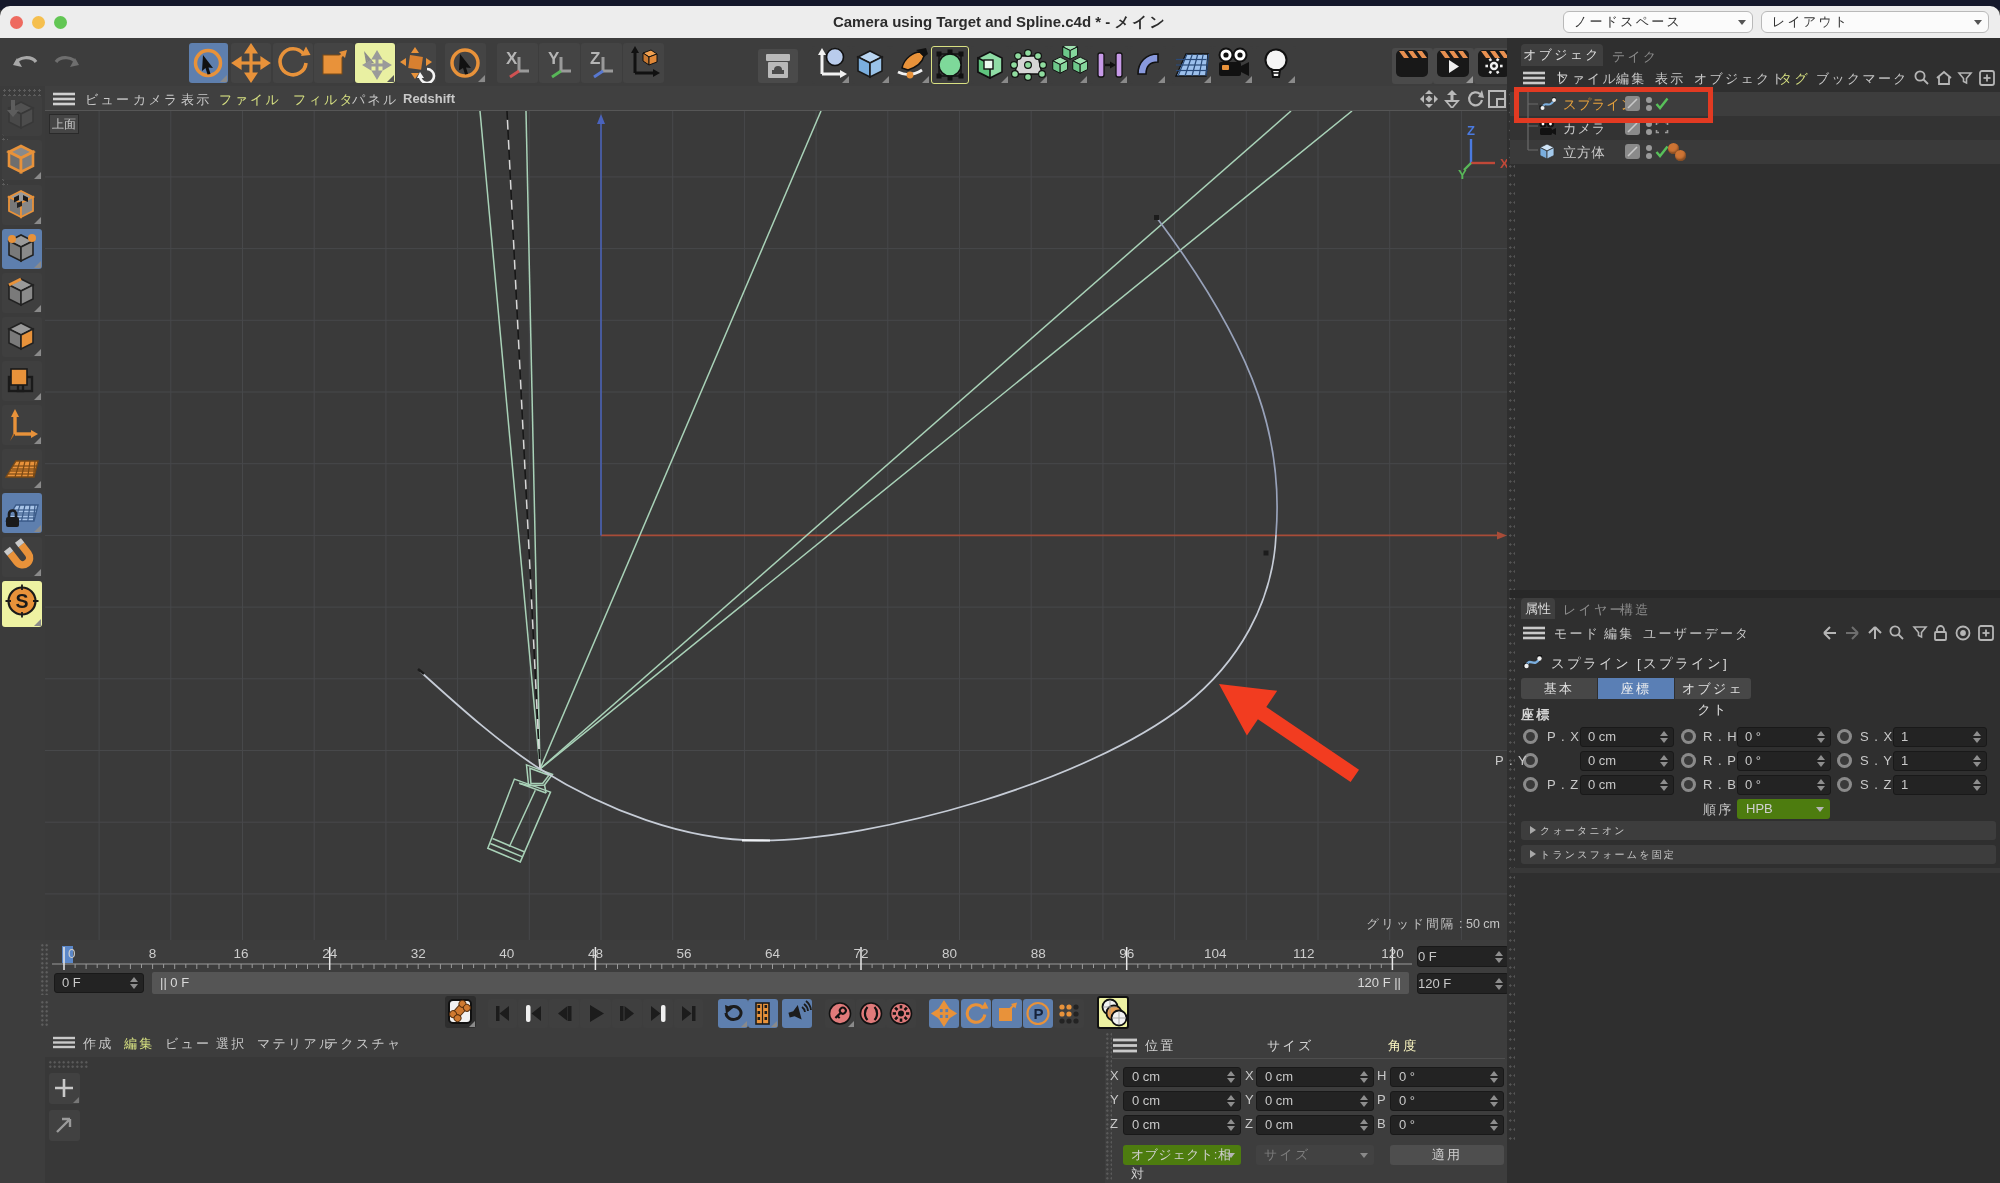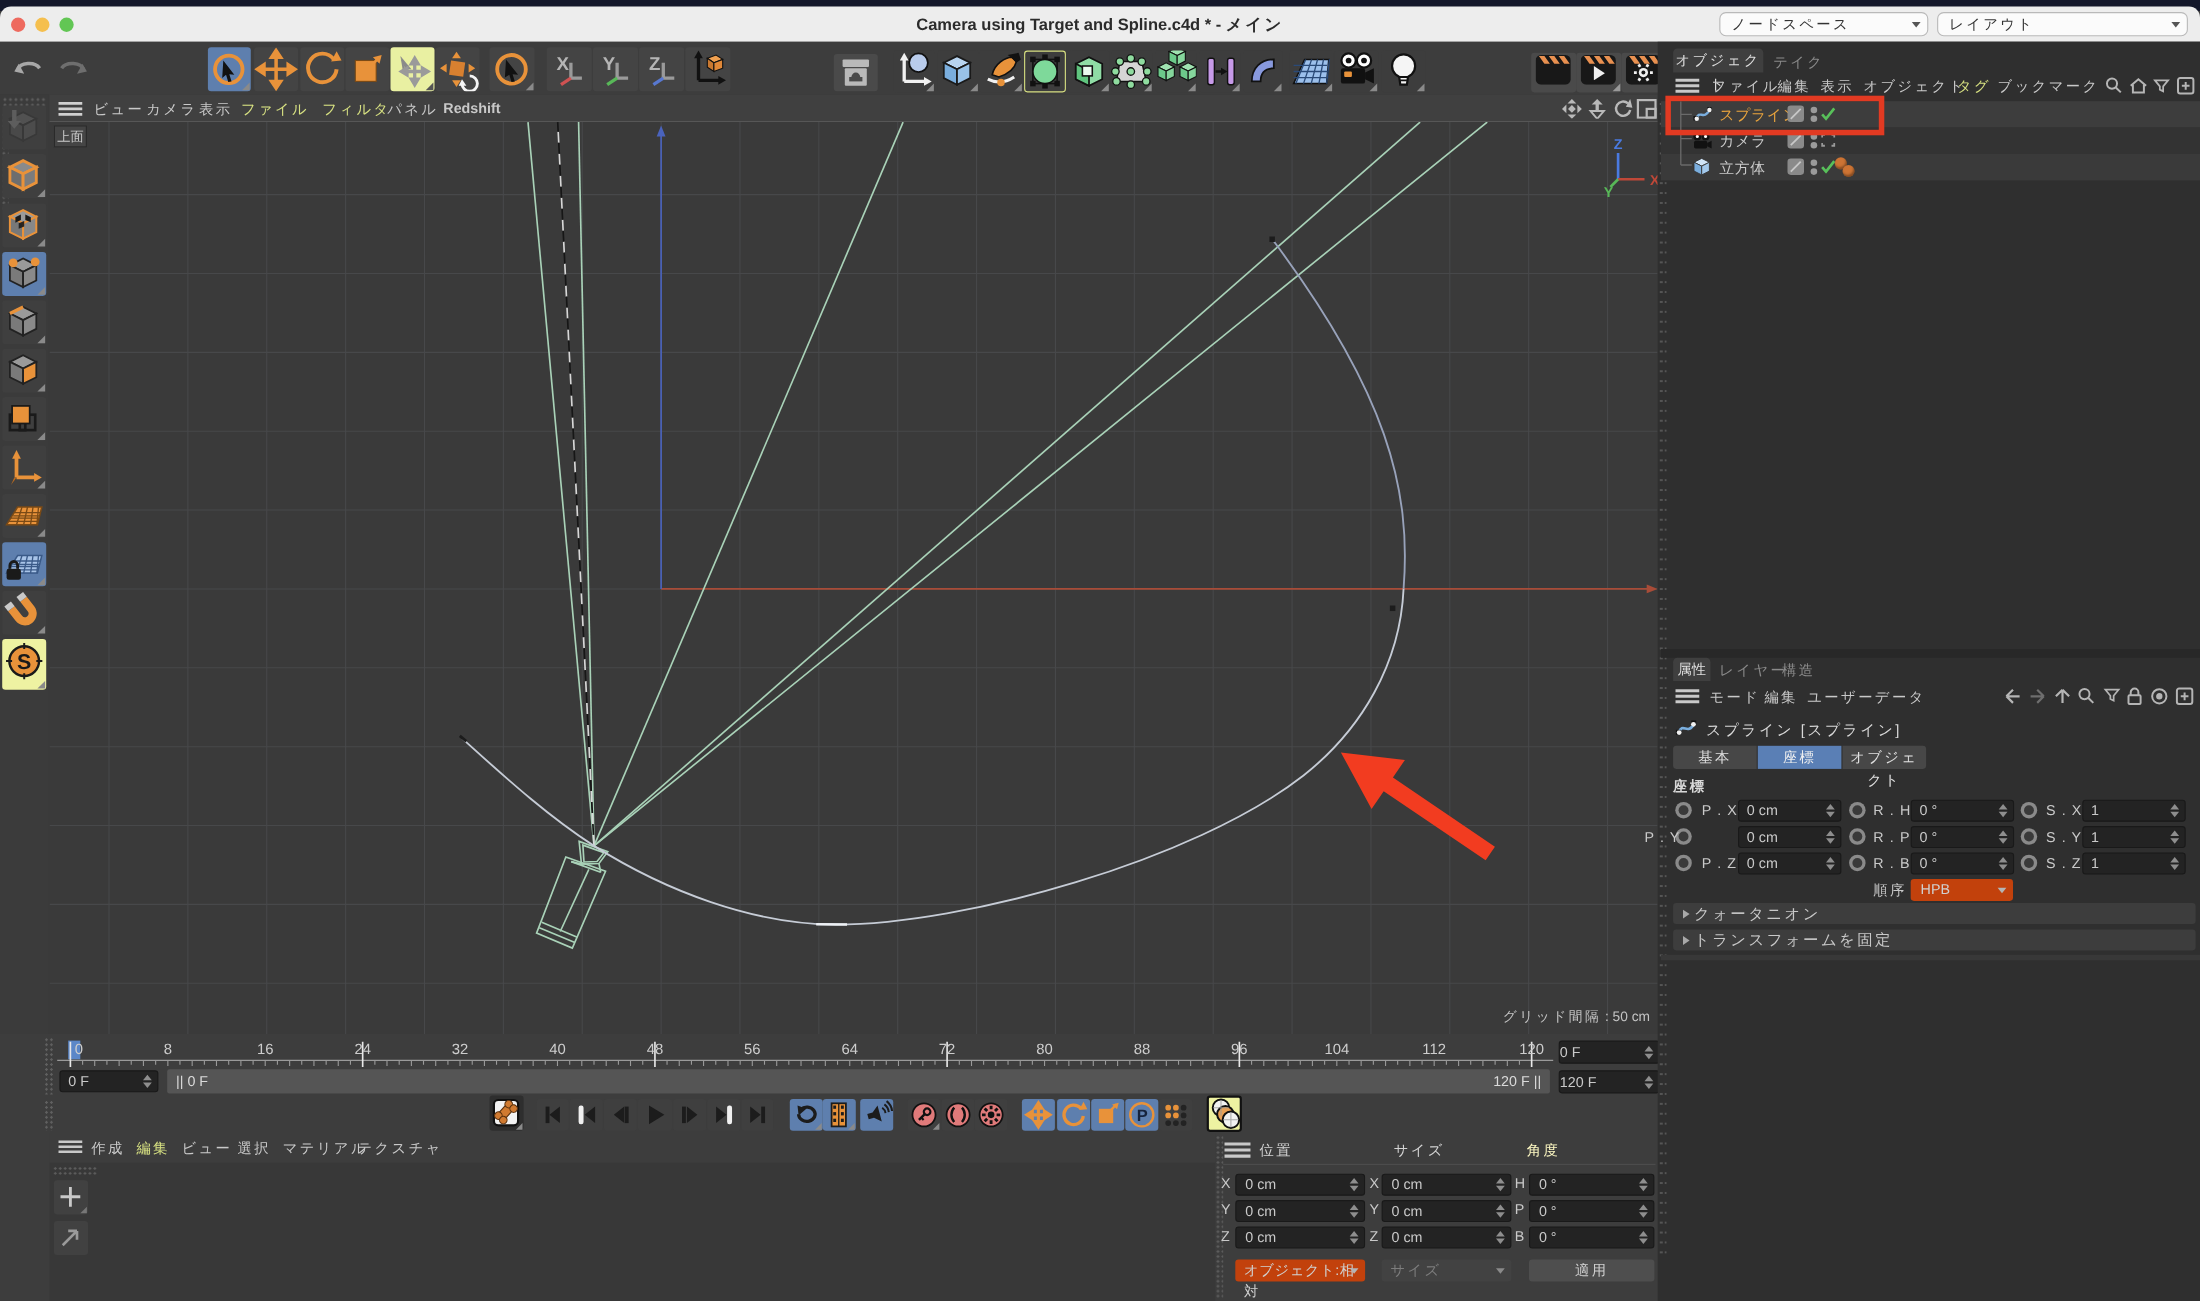--- a/index.html
+++ b/index.html
@@ -1,24 +1,24 @@
 <!DOCTYPE html>
 <html><head><meta charset="utf-8"><style>
 *{margin:0;padding:0;box-sizing:border-box}
 html,body{width:2000px;height:1183px;overflow:hidden;background:#3b3b3b;font-family:"Liberation Sans",sans-serif}
 .abs{position:absolute}
 .jp{letter-spacing:2.2px}
 .inp{position:absolute;background:#232323;border:1px solid #191919;border-radius:3px;color:#c9c9c9;font-size:13px}
-.ddl{position:absolute;background:#c2410c;border-radius:3px;color:#d0d0d0;font-size:13px}
+.ddl{position:absolute;background:#4d7c0f;border-radius:3px;color:#d0d0d0;font-size:13px}
 .spin{position:absolute;right:4px;top:50%;margin-top:-7px;width:9px;height:14px}
 .spin:before{content:"";position:absolute;top:1px;left:0;border-left:4.5px solid transparent;border-right:4.5px solid transparent;border-bottom:5px solid #8e8e8e}
 .spin:after{content:"";position:absolute;bottom:1px;left:0;border-left:4.5px solid transparent;border-right:4.5px solid transparent;border-top:5px solid #8e8e8e}
 .chev{position:absolute;right:6px;top:50%;margin-top:-2px;width:0;height:0;border-left:4.5px solid transparent;border-right:4.5px solid transparent;border-top:5px solid #b5b5b5}
 .tri{display:inline-block;width:0;height:0;border-top:4.5px solid transparent;border-bottom:4.5px solid transparent;border-left:6px solid #a8a8a8;margin:0 4px 0 9px}
-.cbar{position:absolute;background:#3d3d3d;border-radius:3px;color:#c8c8c8;font-size:14px}
+.cbar{position:absolute;background:#3d3d3d;border-radius:3px;color:#c8c8c8;font-size:10px}
 .mtxt{color:#c9c9c9;font-size:13px;position:absolute;white-space:nowrap}
 .ytxt{color:#d8e282;font-size:13px;position:absolute;white-space:nowrap}
 .dim{color:#8a8a8a}
 </style></head><body>
 <div class="abs" style="left:0;top:0;width:2000px;height:10px;background:#14182b"></div>
 <div class="abs" style="left:0;top:6px;width:2000px;height:32px;background:#ededed;border-radius:10px 10px 0 0"></div>
 <div class="abs" style="left:10px;top:16px;width:13px;height:13px;border-radius:7px;background:#ee6a5f"></div>
 <div class="abs" style="left:32px;top:16px;width:13px;height:13px;border-radius:7px;background:#f5bf4e"></div>
 <div class="abs" style="left:54px;top:16px;width:13px;height:13px;border-radius:7px;background:#62c654"></div>
 <div class="abs" style="left:0;top:13px;width:2000px;text-align:center;font-size:15px;font-weight:bold;color:#2b2b2b">Camera using Target and Spline.c4d * - <span class="jp">メイン</span></div>

